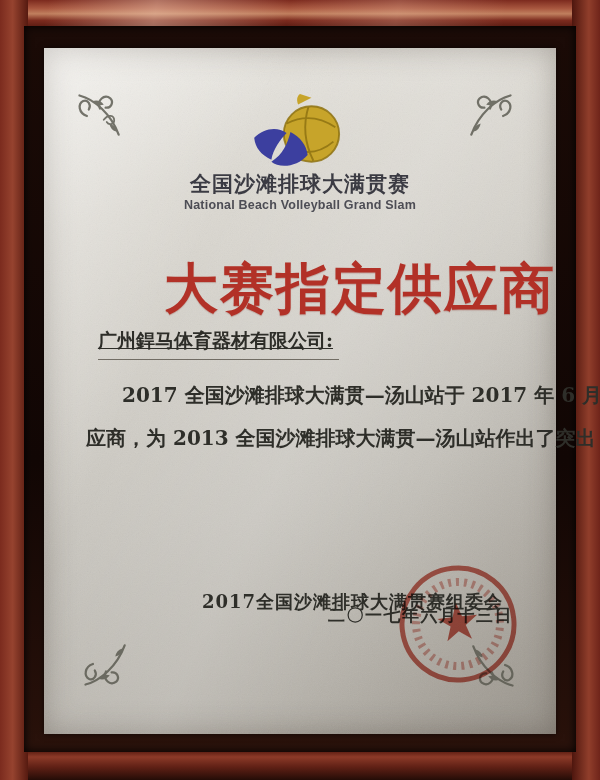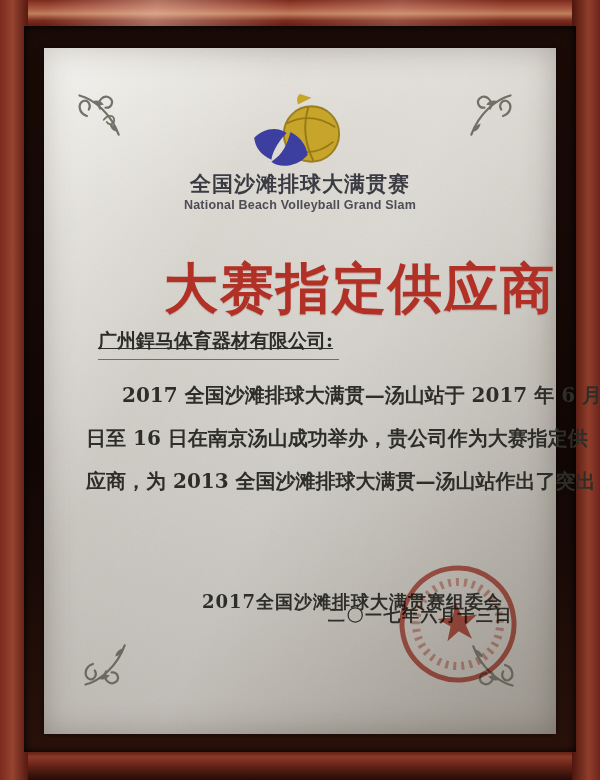--- a/index.html
+++ b/index.html
@@ -176,21 +176,20 @@
 
     <div class="cn-title">全国沙滩排球大满贯赛</div>
     <div class="en-title">National Beach Volleyball Grand Slam</div>
 
     <div class="red-heading">大赛指定供应商</div>
 
     <div class="recipient">广州銲马体育器材有限公司:</div>
 
     <div class="bodytext">
       <div class="bodyline indent">2017 全国沙滩排球大满贯—汤山站于 2017 年 6 月 13</div>
-      <div class="bodyline">日至 16 日在南京汤山成功举办，贵公司作为大赛指定供</div>
       <div class="bodyline">应商，为 2013 全国沙滩排球大满贯—汤山站作出了突出</div>
     </div>
 
     <div class="committee">2017全国沙滩排球大满贯赛组委会</div>
     <div class="dateline">二〇一七年六月十三日</div>
 
     <div class="seal">
       <svg viewBox="0 0 124 124">
         <circle cx="62" cy="62" r="56" fill="none" stroke="rgba(190,54,38,.8)" stroke-width="5"></circle>
         <circle cx="62" cy="62" r="42" fill="none" stroke="rgba(190,54,38,.45)" stroke-width="8" stroke-dasharray="3 5"></circle>

